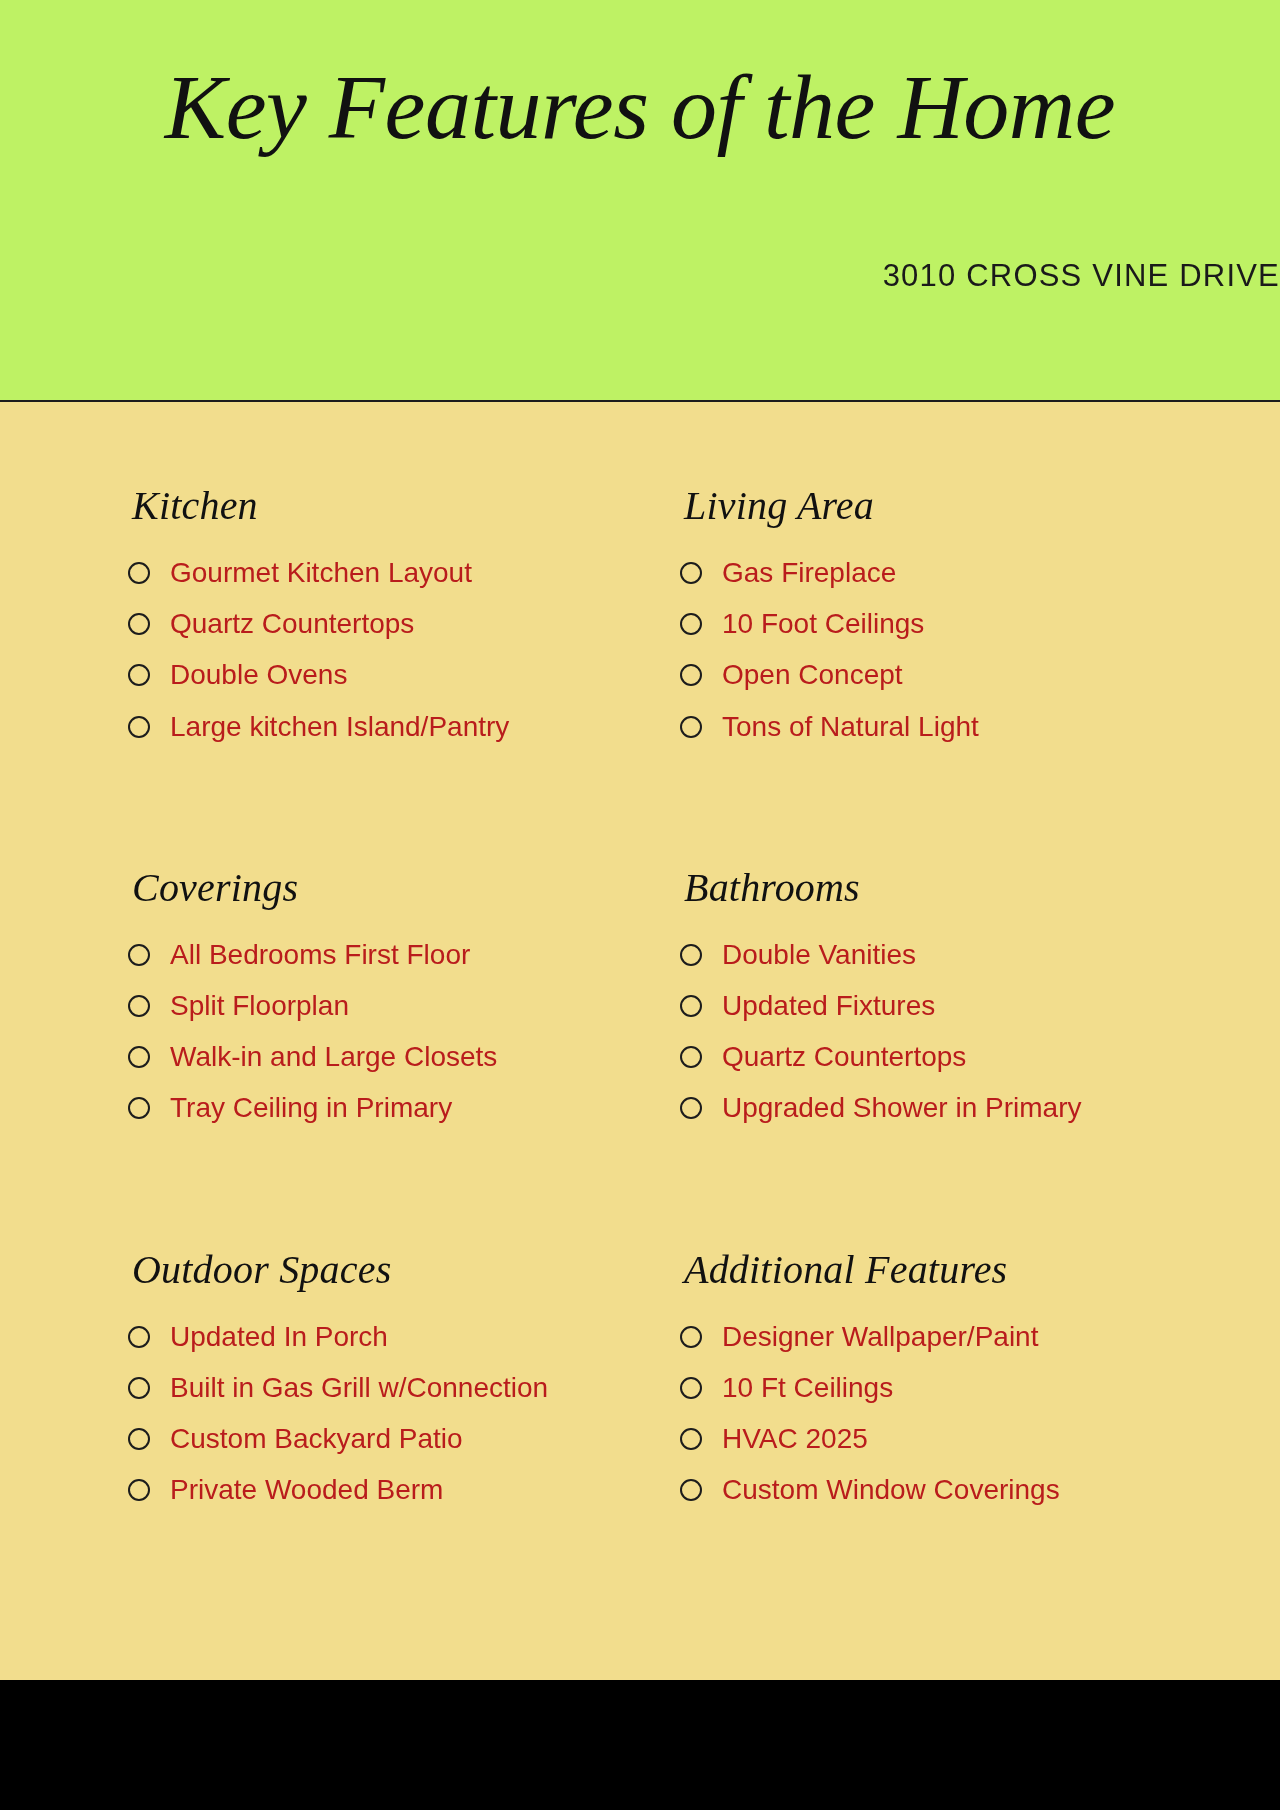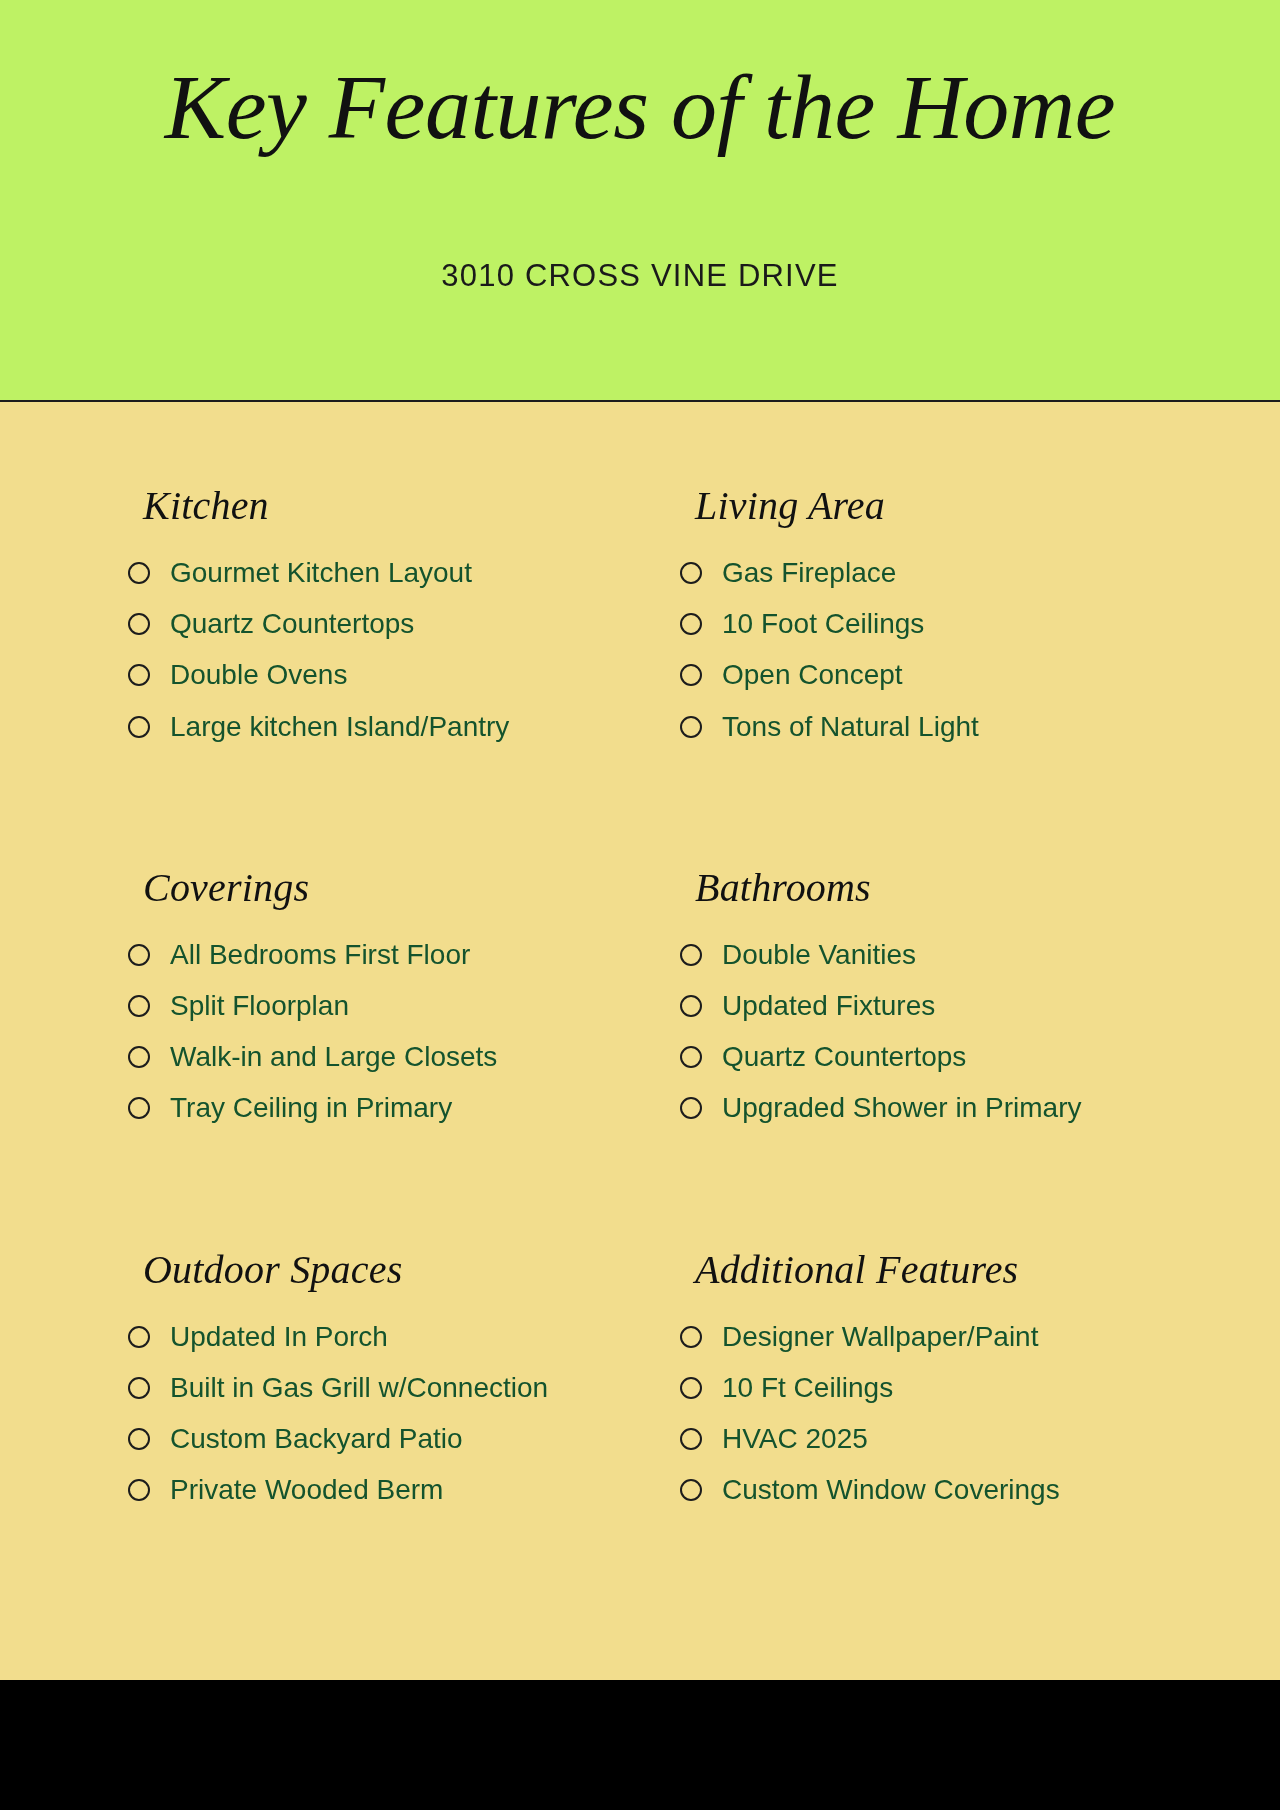--- a/index.html
+++ b/index.html
@@ -42,21 +42,21 @@
     font-size: 92px;
     line-height: 1.08;
     color: #111111;
     letter-spacing: -0.5px;
   }
   .header-subtitle {
     position: absolute;
     top: 258px;
     left: 0;
     width: 1280px;
-    text-align: center;
+    text-align: right;
     font-family: "Liberation Sans", sans-serif;
     font-size: 31px;
     letter-spacing: 1.2px;
     color: #1a1a1a;
   }
   .header-rule {
     position: absolute;
     top: 400px;
     left: 0;
     width: 1280px;
@@ -84,21 +84,21 @@
   }
   .group {
     box-sizing: border-box;
   }
   .group-title {
     font-family: "Liberation Serif", serif;
     font-style: italic;
     font-weight: 400;
     font-size: 40px;
     color: #111111;
-    margin: 0 0 28px 15px;
+    margin: 0 0 28px 4px;
     letter-spacing: 0.2px;
   }
   .items {
     list-style: none;
     margin: 0;
     padding: 0;
   }
   .item {
     display: flex;
     align-items: center;
@@ -110,21 +110,21 @@
     height: 22px;
     border: 2px solid #1c1c1c;
     border-radius: 50%;
     background: transparent;
     margin-right: 20px;
     box-sizing: border-box;
   }
   .item-label {
     font-family: "Liberation Sans", sans-serif;
     font-size: 28px;
-    color: #14532d;
+    color: #b91c1c;
     line-height: 1.15;
     white-space: nowrap;
   }
   
   .footer-bar {
     position: absolute;
     top: 1680px;
     left: 0;
     width: 1280px;
     height: 130px;

